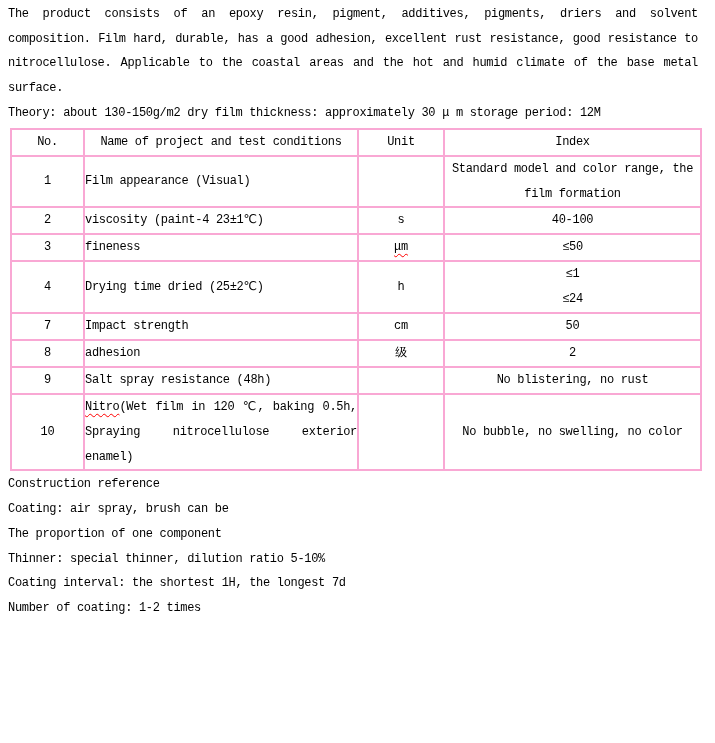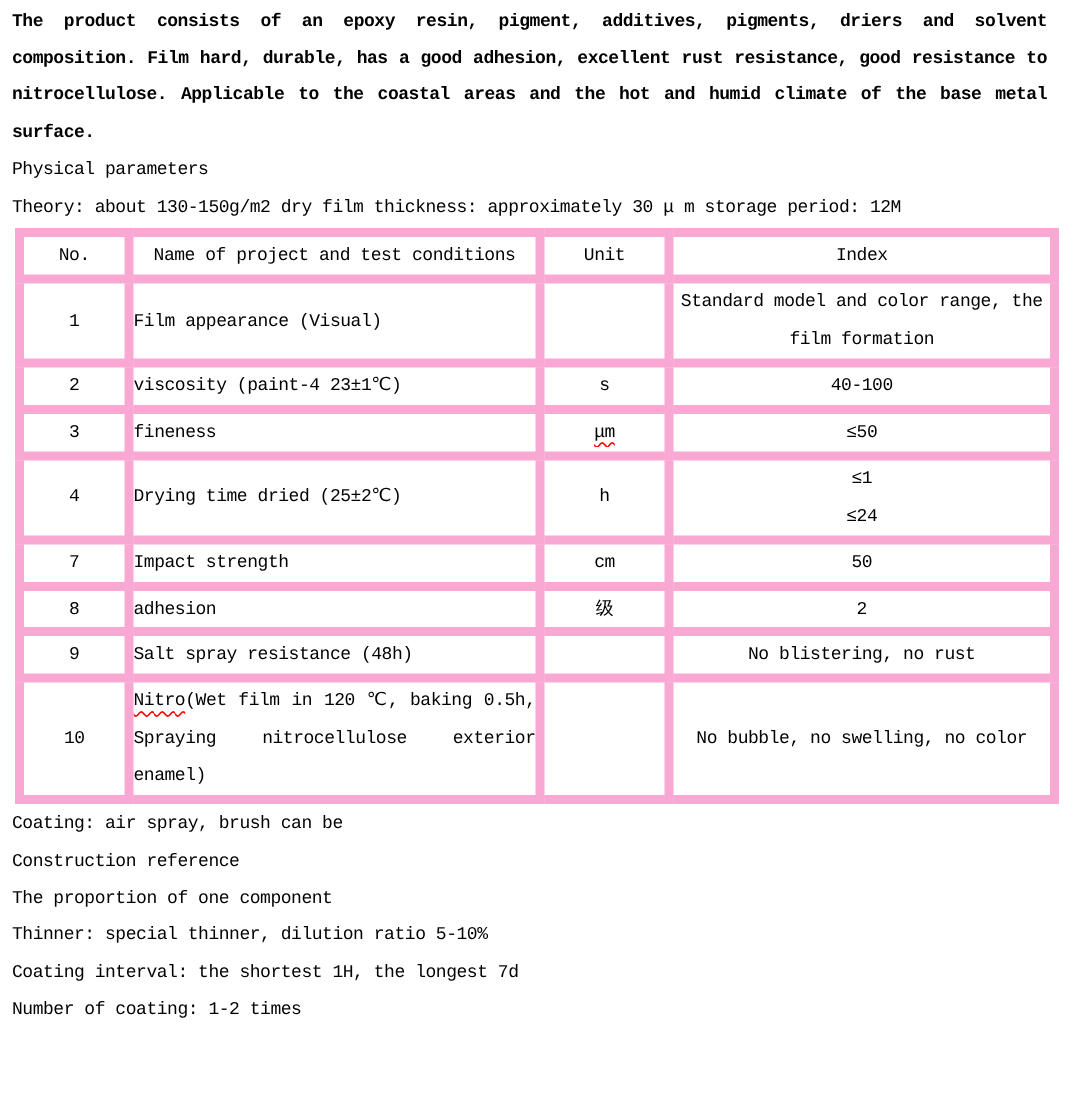--- a/index.html
+++ b/index.html
@@ -16,30 +16,29 @@
   .page { padding: 2px 8px 0 8px; }
   .line {
     line-height: 24.72px;
     white-space: pre;
   }
   .para {
     margin: 0;
     width: 690px;
     text-align: justify;
     line-height: 24.72px;
-    font-weight: bold;
   }
   table.spec {
     border-collapse: collapse;
     table-layout: fixed;
     width: 692px;
     margin: 2px 0 1px 2px;
   }
   table.spec th, table.spec td {
-    border: 6px solid #f9a8d4;
+    border: 2px solid #f9a8d4;
     font-weight: normal;
     font-size: 12px;
     padding: 0;
     line-height: 24.9px;
     vertical-align: middle;
     overflow: hidden;
   }
   .c-no, .c-unit, .c-index, th { text-align: center; }
   .c-name {
     text-align: justify;
@@ -62,21 +61,20 @@
   }
 </style>
 </head>
 <body>
 
 <div class="page">
 
 
   <p class="para">The product consists of an epoxy resin, pigment, additives, pigments, driers and solvent composition. Film hard, durable, has a good adhesion, excellent rust resistance, good resistance to nitrocellulose. Applicable to the coastal areas and the hot and humid climate of the base metal surface.</p>
 
-  <div class="line">Physical parameters</div>
 
   <div class="line">Theory: about 130-150g/m2 dry film thickness: approximately 30 μ m storage period: 12M</div>
 
 
   <table class="spec">
     <colgroup>
       <col style="width:73px">
       <col style="width:274px">
       <col style="width:86px">
       <col style="width:257px">
@@ -137,23 +135,23 @@
       </tr>
       <tr class="h75">
         <td class="c-no">10</td>
         <td class="c-name"><span class="misspell">Nitro</span><span>(Wet film in 120 ℃, baking 0.5h, Spraying nitrocellulose exterior enamel)</span></td>
         <td class="c-unit"></td>
         <td class="c-index">No bubble, no swelling, no color</td>
       </tr>
     </tbody>
   </table>
 
+  <div class="line">Construction reference</div>
+
   <div class="line">Coating: air spray, brush can be</div>
-
-  <div class="line">Construction reference</div>
 
   <div class="line">The proportion of one component</div>
 
   <div class="line">Thinner: special thinner, dilution ratio 5-10%</div>
 
 
   <div class="line">Coating interval: the shortest 1H, the longest 7d</div>
 
   <div class="line">Number of coating: 1-2 times</div>
 

